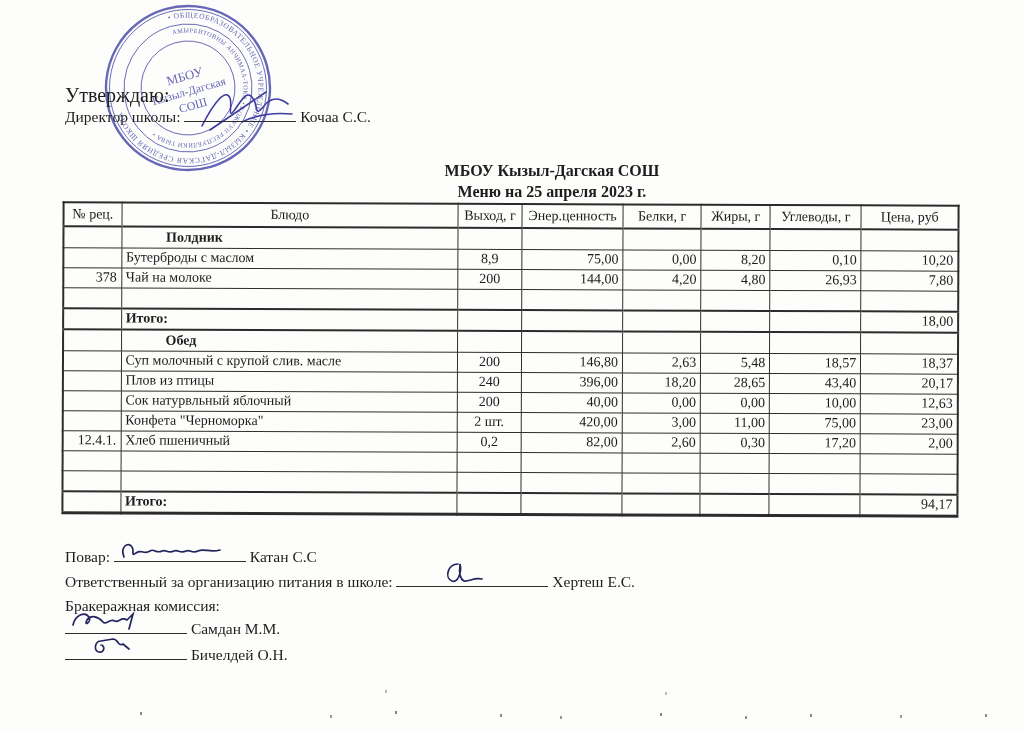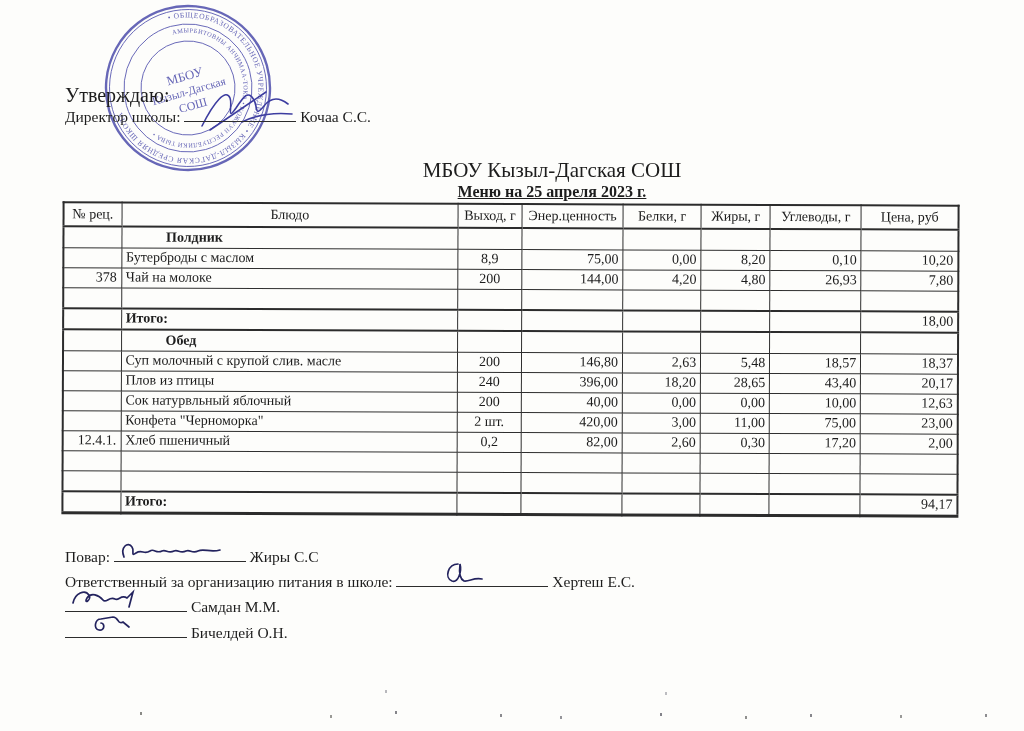--- a/index.html
+++ b/index.html
@@ -18,22 +18,22 @@
   
   .approve{position:absolute;left:65px;top:84px;font-size:20px;}
   .director-line{position:absolute;left:65px;top:107px;font-size:15.5px;white-space:nowrap;}
   .sig-line{display:inline-block;border-bottom:1px solid #2c2c2c;height:14px;
             vertical-align:baseline;position:relative;}
   .w110{width:112px;} .w130{width:132px;} .w150{width:152px;} .w120{width:122px;}
   .sig-svg{position:absolute;left:6px;bottom:0;overflow:visible;}
   .sig-svg path{stroke:#23235e;fill:none;stroke-width:1.7;stroke-linecap:round;}
   
   .titles{position:absolute;left:82px;top:160px;width:940px;text-align:center;}
-  .doc-title{font-weight:normal;font-size:21px;line-height:21px;}
-  .doc-subtitle{font-weight:bold;font-size:16px;line-height:21px;text-decoration:underline;}
+  .doc-title{font-weight:bold;font-size:16px;line-height:21px;}
+  .doc-subtitle{font-weight:bold;font-size:16px;line-height:21px;}
   
   table.menu{
     position:absolute;left:62px;top:203px;width:897px;
     border-collapse:collapse;table-layout:fixed;
     transform:rotate(.22deg);
     border:2px solid #2c2c2c;border-bottom-width:3px;
   }
   .menu th,.menu td{
     border:1px solid #2f2f2f;font-size:14px;line-height:1.05;
     padding:1px 4px;height:17px;overflow:hidden;white-space:nowrap;
@@ -267,28 +267,29 @@
           <td class="num">94,17</td>
         </tr>
       </tbody>
   </table>
 
   <div class="footer">
     <div class="row"><span>Повар:</span>
       <span class="sig-line w130"><svg class="sig-svg" width="120" height="20" viewBox="0 0 120 20">
         <path d="M4 16 C0 6, 8 0, 12 6 C15 10, 10 16, 16 12 C22 8, 24 14, 30 10 C34 7, 36 13, 42 10 C46 8, 48 13, 54 10 C58 8, 60 13, 66 10 C70 8, 72 13, 78 10 C84 7, 90 12, 100 9"></path>
       </svg></span>
-      <span>Жиры С.С</span>
+      <span>Катан С.С</span>
     </div>
     <div class="row"><span>Ответственный за организацию питания в школе:</span>
       <span class="sig-line w150"><svg class="sig-svg" width="140" height="26" viewBox="0 0 140 26" style="left:40px;">
         <path d="M22 4 C12 4, 8 18, 16 21 C22 23, 26 12, 24 4 C23 12, 24 19, 28 21 C33 22, 38 17, 46 19"></path>
       </svg></span>
       <span>Хертеш Е.С.</span>
     </div>
+    <div class="commission-label">Бракеражная комиссия:</div>
     <div class="member-row"><span class="sig-line w120"><svg class="sig-svg" width="100" height="22" viewBox="0 0 100 22">
         <path d="M2 14 C4 4, 14 0, 18 6 C21 11, 12 16, 16 9 C20 3, 28 6, 32 11 C35 15, 38 7, 44 10 C48 12, 50 5, 56 9 L62 3 L58 18"></path>
       </svg></span>
       <span>Самдан М.М.</span>
     </div>
     <div class="member-row"><span class="sig-line w120"><svg class="sig-svg" width="100" height="22" viewBox="0 0 100 22" style="left:26px;">
         <path d="M10 4 C4 4, 2 14, 8 15 C14 16, 14 8, 10 8 M10 4 L22 2 C28 2, 26 10, 32 7 L38 12"></path>
       </svg></span>
       <span>Бичелдей О.Н.</span>
     </div>

